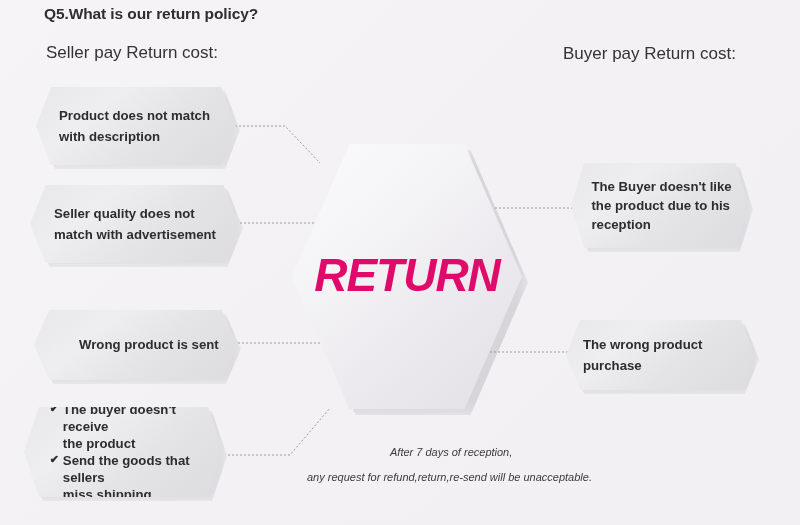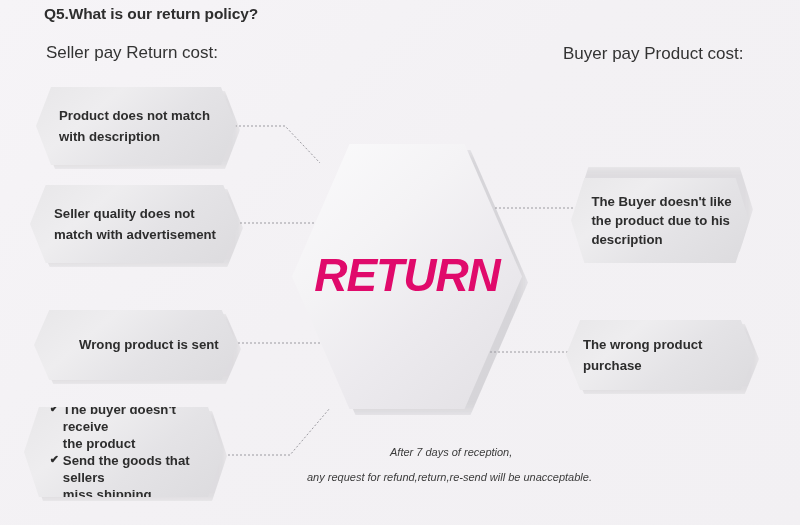--- a/index.html
+++ b/index.html
@@ -133,21 +133,21 @@
   .footnote.l2 { left: 307px; top: 471px; }
 </style>
 </head>
 <body>
 
 <div id="canvas">
 
   <div class="q-title">Q5.What is our return policy?</div>
 
   <div class="col-head left">Seller pay Return cost:</div>
-  <div class="col-head right">Buyer pay Product cost:</div>
+  <div class="col-head right">Buyer pay Return cost:</div>
 
   <svg id="links" viewBox="0 0 800 525">
     <g stroke="#9b9aa0" stroke-width="1" fill="none" stroke-dasharray="2,2">
       <polyline points="235,126 285,126 320,163"></polyline>
       <polyline points="240,223 330,223"></polyline>
       <polyline points="238,343 330,343 350,330"></polyline>
       <polyline points="228,455 290,455 330,408"></polyline>
       <polyline points="495,208 575,208"></polyline>
       <polyline points="486,352 570,352"></polyline>
     </g>
@@ -195,25 +195,25 @@
       </div>
     </div>
   </div>
 
   <div id="center-shadow"></div>
   <div id="center-hex">
     <span id="return-word">RETURN</span>
   </div>
 
   <div class="hex-shadow" style="left:575px; top:167px; width:178px; height:85px;"></div>
-  <div class="hex" style="left:571px; top:178px; width:178px; height:85px;align-items:center;">
+  <div class="hex" style="left:571px; top:163px; width:178px; height:85px;align-items:center;">
     <div class="txt tight" style="line-height:1.45;">
       <div>The Buyer doesn't like</div>
       <div>the product due to his</div>
-      <div>description</div>
+      <div>reception</div>
     </div>
   </div>
 
   <div class="hex-shadow" style="left:570px; top:324px; width:189px; height:70px;"></div>
   <div class="hex" style="left:566px; top:320px; width:189px; height:70px;">
     <div class="txt" style="padding-left:9%;">
       <div>The wrong product purchase</div>
     </div>
   </div>
 

